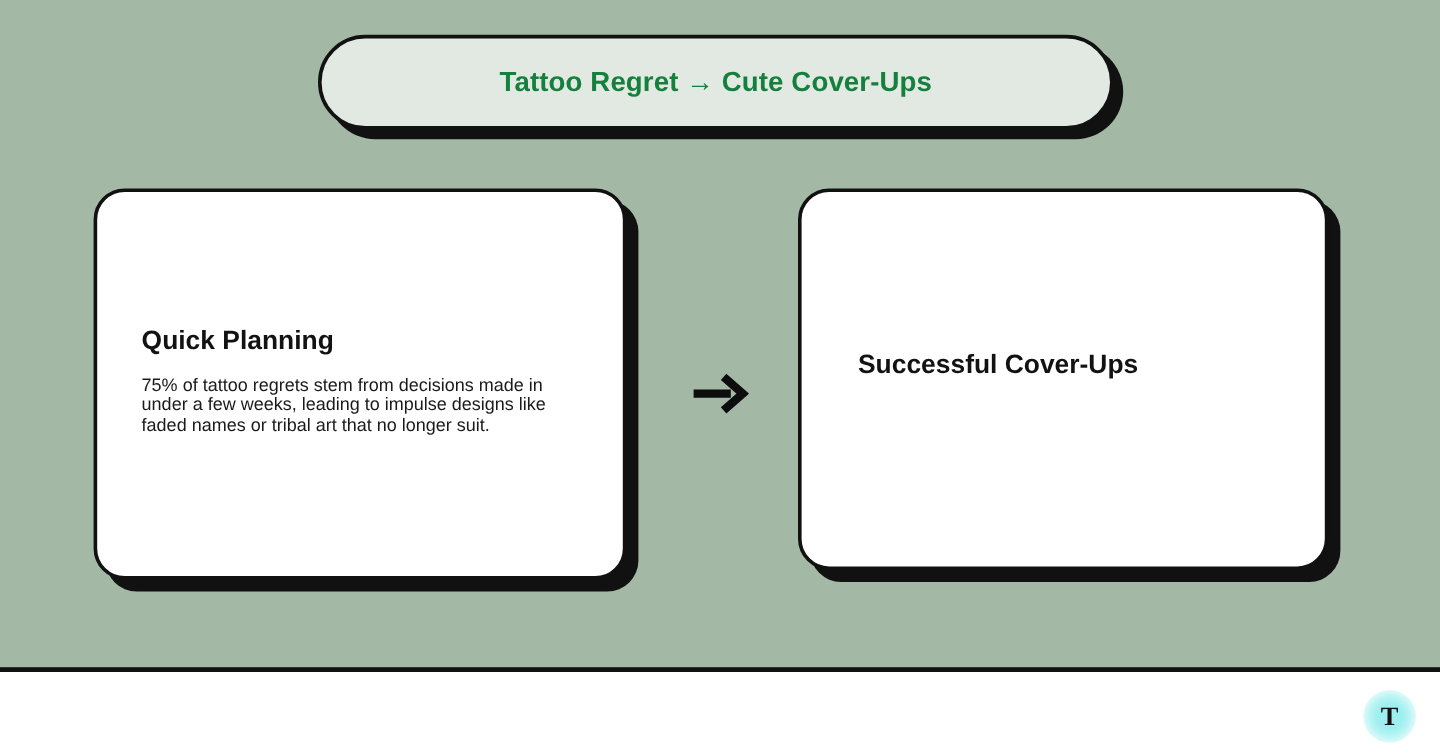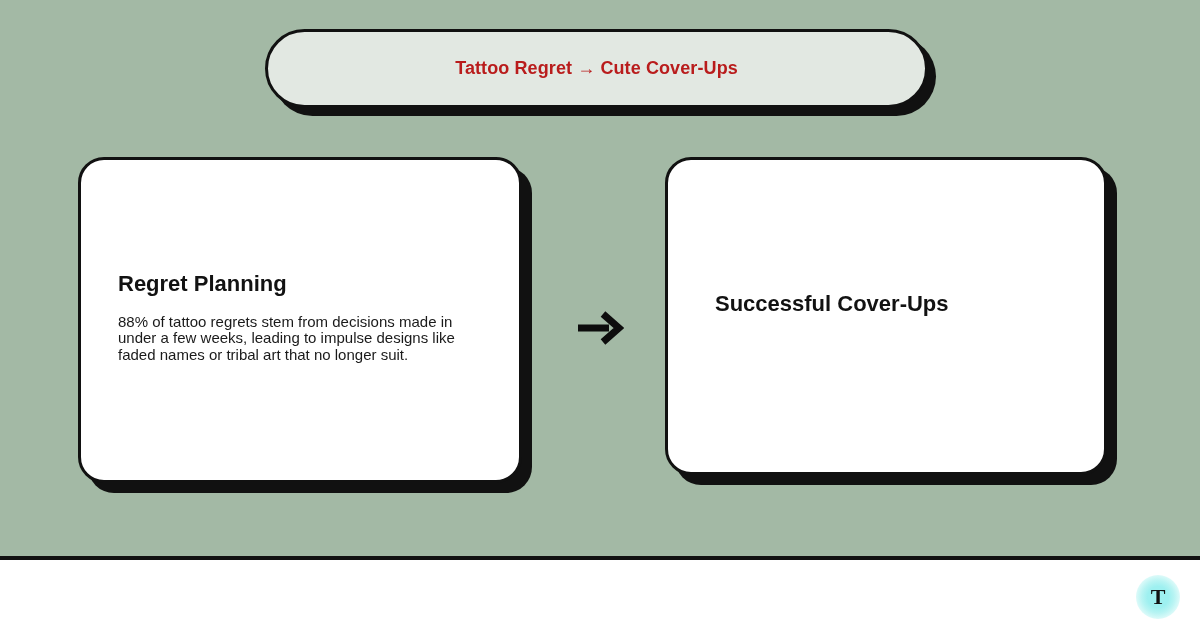--- a/index.html
+++ b/index.html
@@ -37,23 +37,23 @@
     background:#e2e8e2;
     border:3px solid #111111;
     border-radius:42px;
     box-shadow:8px 8px 0 0 #111111;
     display:flex;
     align-items:center;
     justify-content:center;
     text-align:center;
   }
   .title-pill .title-text {
-    font-size:18px;
+    font-size:23px;
     font-weight:bold;
-    color:#b91c1c;
+    color:#15803d;
     letter-spacing:0.1px;
     line-height:1.1;
     padding:0 18px;
   }
 
   
   .card {
     position:absolute;
     background:#ffffff;
     border:3px solid #111111;
@@ -136,22 +136,22 @@
 <div class="canvas">
 
   <div class="stage">
 
     <div class="title-pill">
       <span class="title-text">Tattoo Regret → Cute Cover-Ups</span>
     </div>
 
     <div class="card card-left">
       <div class="card-inner">
-        <div class="card-heading">Regret Planning</div>
-        <div class="card-body">88% of tattoo regrets stem from decisions made in under a few weeks, leading to impulse designs like faded names or tribal art that no longer suit.</div>
+        <div class="card-heading">Quick Planning</div>
+        <div class="card-body">75% of tattoo regrets stem from decisions made in under a few weeks, leading to impulse designs like faded names or tribal art that no longer suit.</div>
       </div>
     </div>
 
     <div class="center-arrow">
       <svg width="48" height="44" viewBox="0 0 48 44" aria-hidden="true">
         <path d="M2 22 H33 M27 8 L43 22 L27 36" fill="none" stroke="currentColor" stroke-width="7" stroke-linecap="butt" stroke-linejoin="miter"></path>
       </svg>
     </div>
 
     <div class="card card-right">

